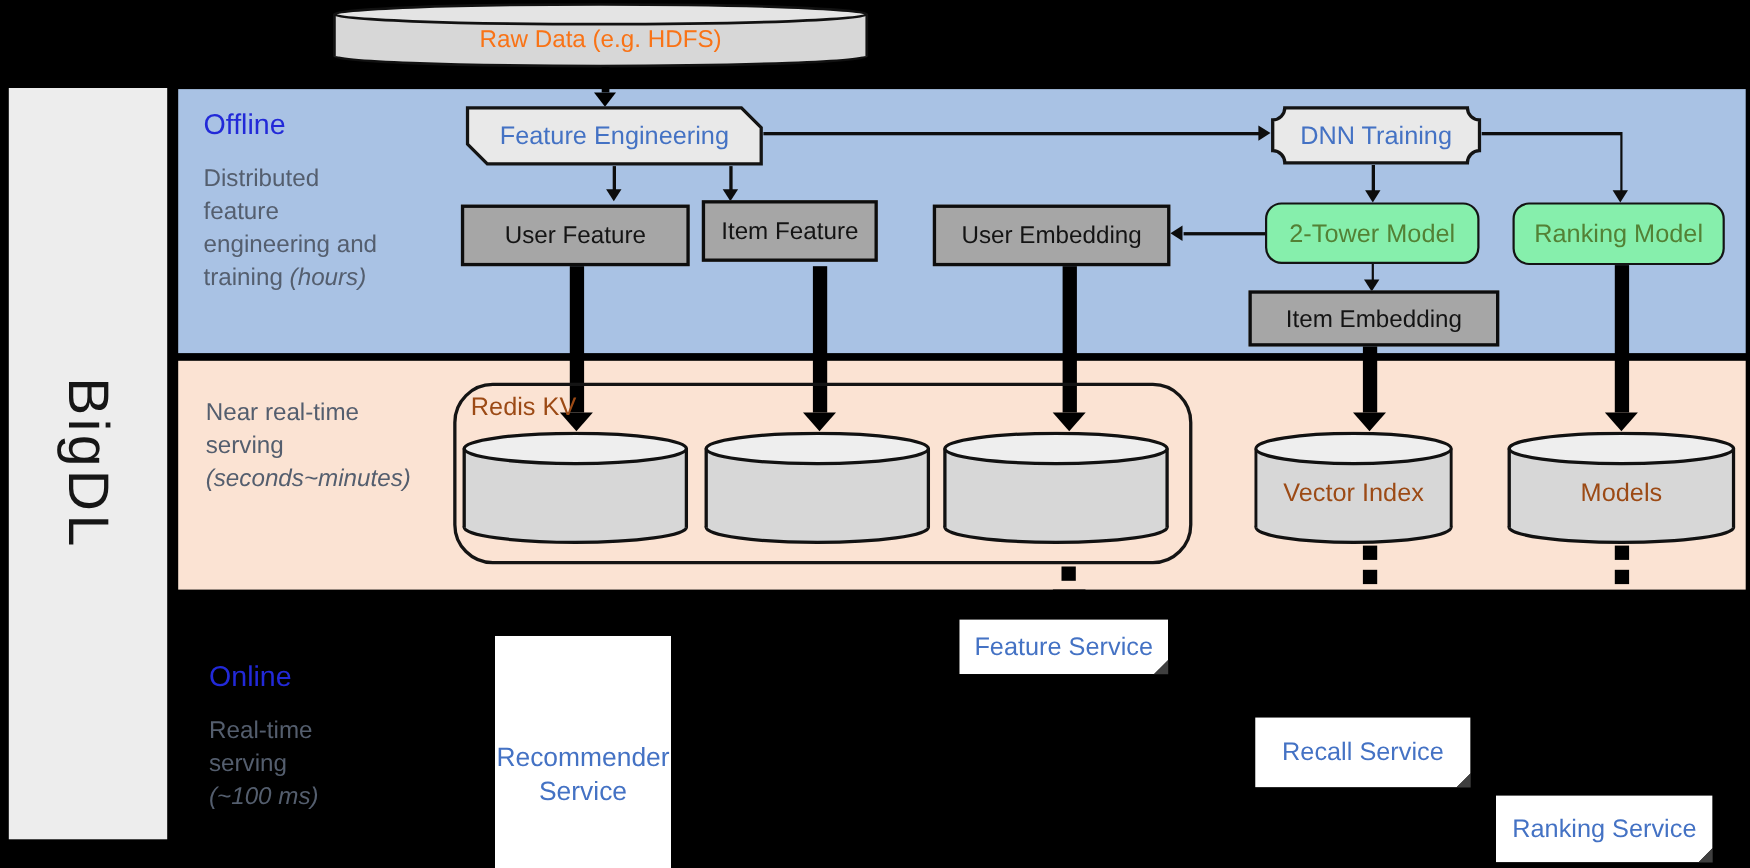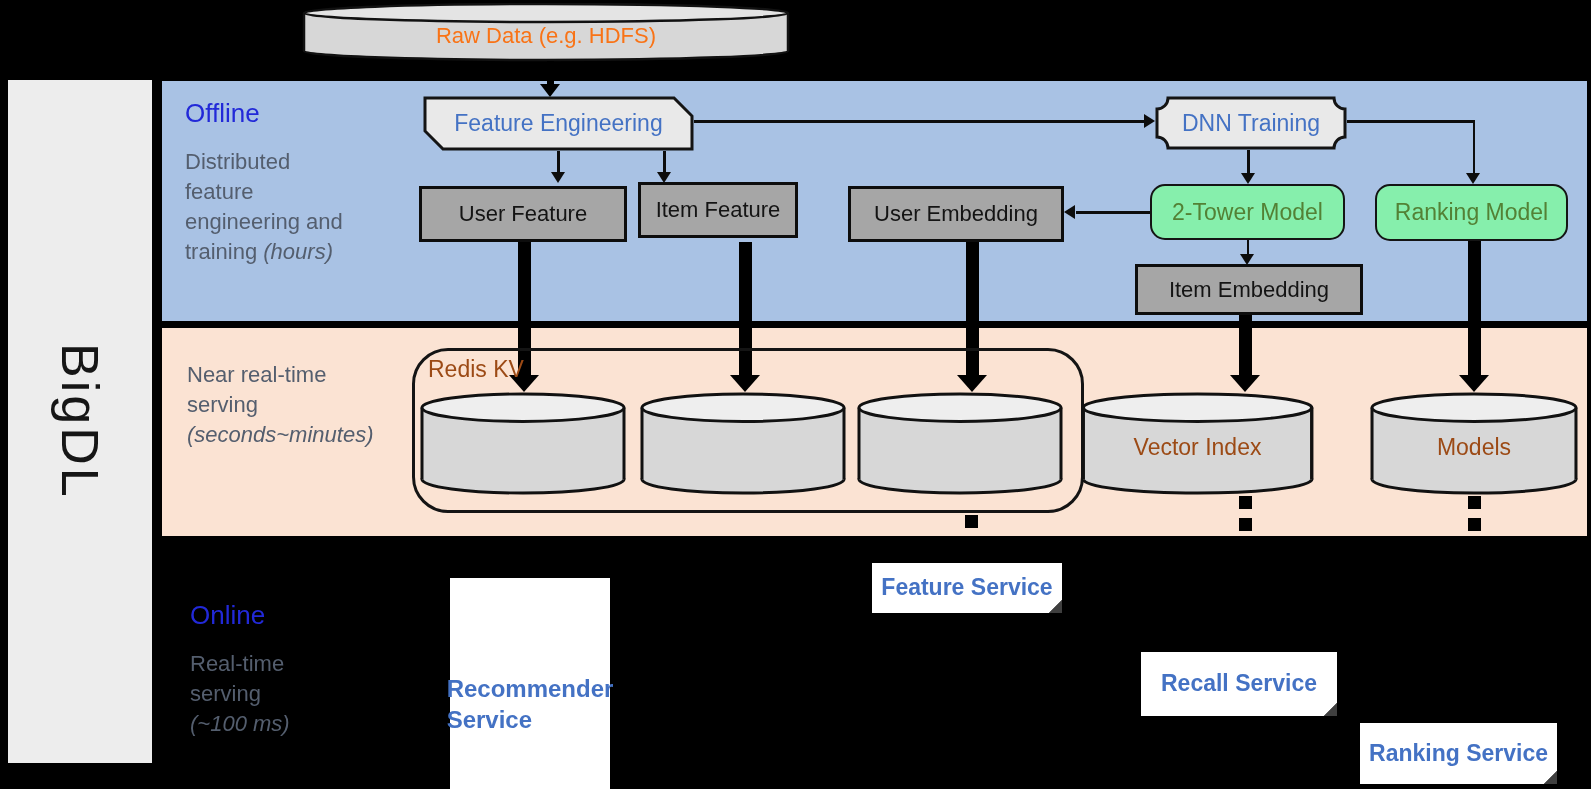--- a/index.html
+++ b/index.html
@@ -46,21 +46,21 @@
   .cyl-label{position:absolute;inset:0;display:flex;align-items:center;justify-content:center;
              font-size:23px;z-index:2;padding-top:8px;}
   .svc{position:absolute;}
   .paper{position:absolute;inset:0;background:#ffffff;
          clip-path:polygon(0 0,100% 0,100% calc(100% - 13px),calc(100% - 13px) 100%,0 100%);}
   .paper-big{clip-path:polygon(0 0,100% 0,100% calc(100% - 26px),calc(100% - 26px) 100%,0 100%);}
   .fold{position:absolute;right:0;bottom:0;width:0;height:0;
         border-bottom:13px solid #3f3f3f;border-left:13px solid transparent;}
   .fold-big{border-bottom:26px solid #3f3f3f;border-left:26px solid transparent;}
   .svc-label{position:absolute;inset:0;display:flex;align-items:center;justify-content:center;
-             font-size:23px;z-index:2;line-height:1.3;font-weight:bold;}
+             font-size:23px;z-index:2;text-align:center;line-height:1.3;}
   .doc-label{font-size:24px;}
   .hidden-defs{position:absolute;width:0;height:0;overflow:hidden;}
 </style>
 </head>
 <body>
 
 <div class="stage">
 
   <svg class="hidden-defs" aria-hidden="true">
     <symbol id="cyl" viewBox="0 0 206 105" preserveAspectRatio="none">
@@ -190,21 +190,21 @@
     <svg class="shape" viewBox="0 0 206 105" preserveAspectRatio="none">
         <use href="#cyl"></use>
       </svg>
   </div>
   <div class="node" style="left:857px;top:392px;width:206px;height:103px;">
     <svg class="shape" viewBox="0 0 206 105" preserveAspectRatio="none">
         <use href="#cyl"></use>
       </svg>
   </div>
 
-  <div class="node" style="left:1081px;top:392px;width:233px;height:103px;">
+  <div class="node" style="left:1140px;top:392px;width:181px;height:103px;">
     <svg class="shape" viewBox="0 0 206 105" preserveAspectRatio="none">
         <use href="#cyl"></use>
       </svg>
     <div class="cyl-label txt-brown">Vector Index</div>
   </div>
   <div class="node" style="left:1370px;top:392px;width:208px;height:103px;">
     <svg class="shape" viewBox="0 0 206 105" preserveAspectRatio="none">
         <use href="#cyl"></use>
       </svg>
     <div class="cyl-label txt-brown">Models</div>

